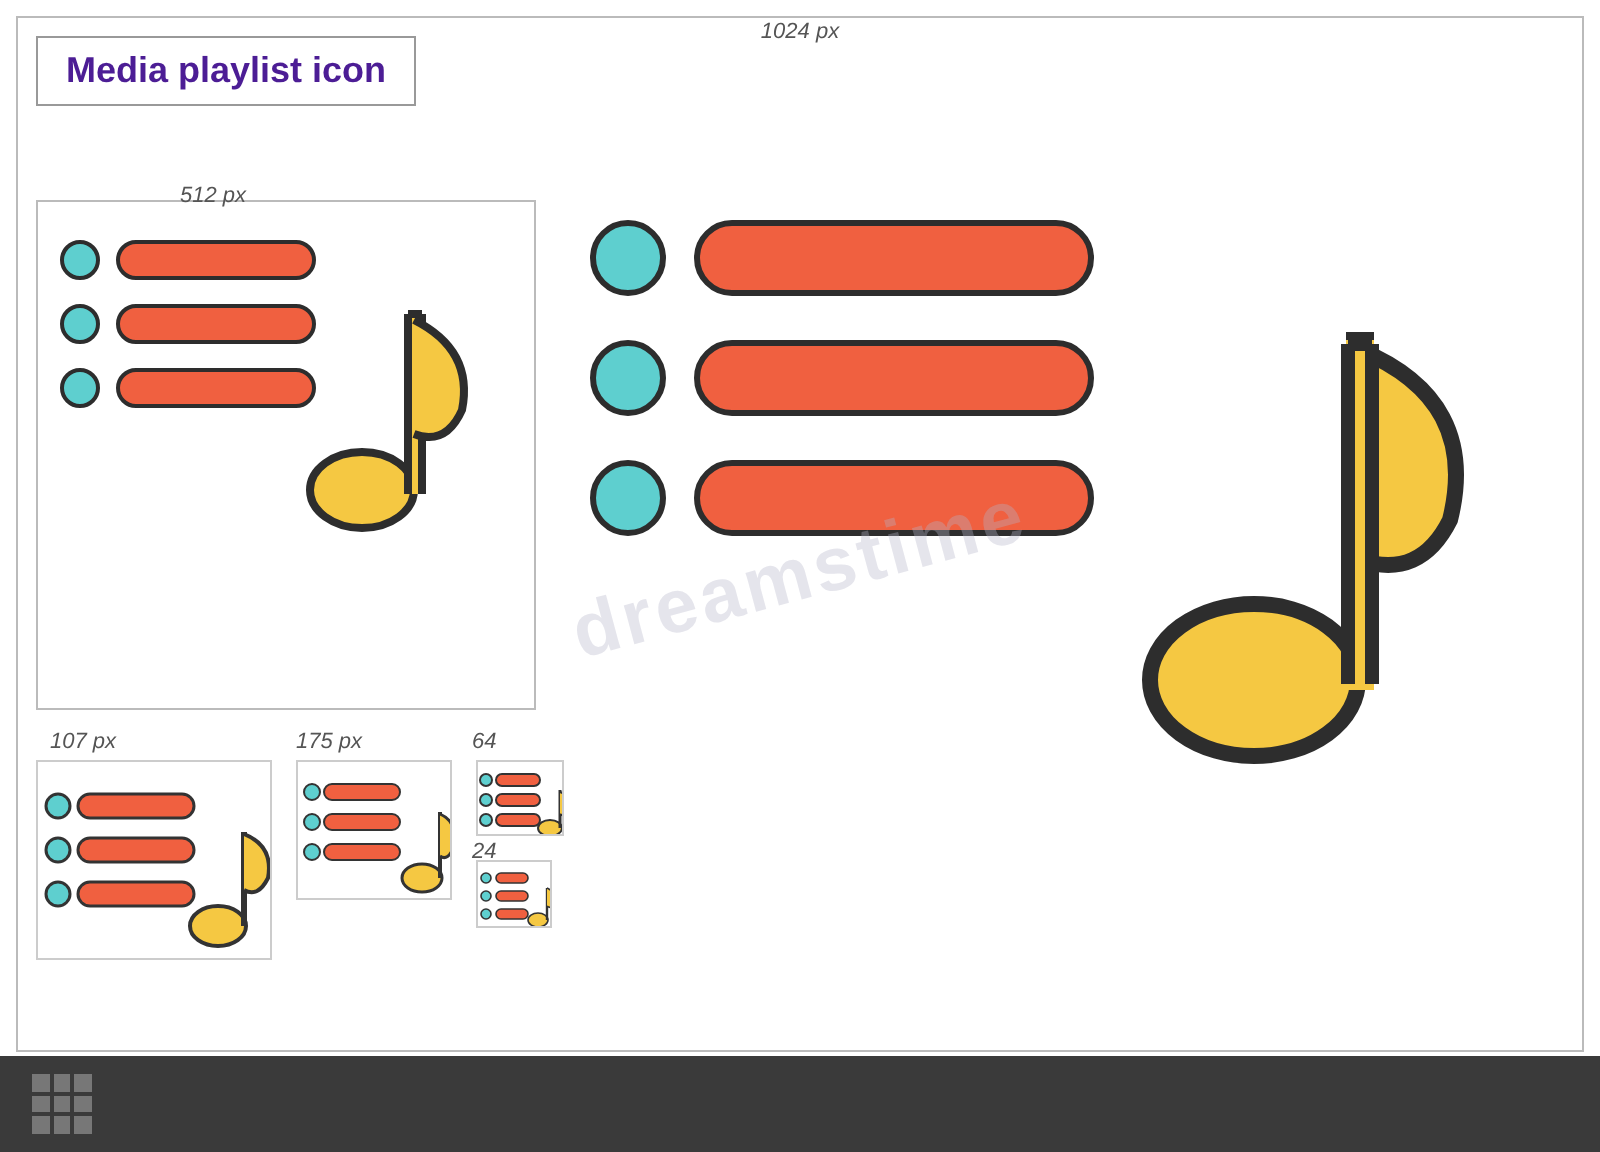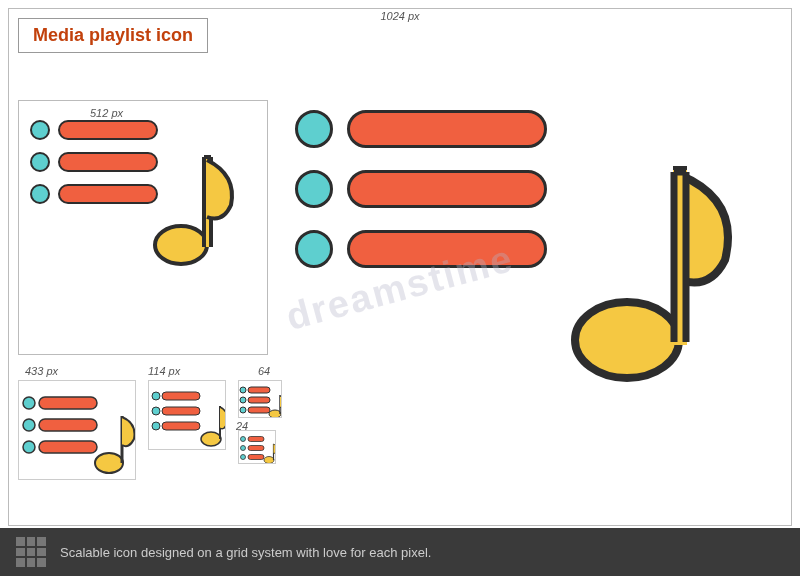--- a/index.html
+++ b/index.html
@@ -14,21 +14,21 @@
 
     
     .title-box {
       position: absolute;
       top: 18px;
       left: 18px;
       border: 1.5px solid #999;
       padding: 6px 14px;
       font-size: 18px;
       font-weight: 600;
-      color: #c2410c;
+      color: #4c1d95;
       background: #fff;
     }
 
     
     .watermark {
       position: absolute;
       top: 50%;
       left: 50%;
       transform: translate(-50%, -50%) rotate(-15deg);
       font-size: 38px;
@@ -182,33 +182,33 @@
 </div>
 
 <div class="preview-border" style="top:8px; left:8px; right:8px; bottom:50px;"></div>
 
 <div class="dim-label" style="top:10px; left:50%; transform:translateX(-50%);">
   <span>1024 px</span>
 </div>
 
 <div class="preview-border" style="top:100px; left:18px; width:250px; height:255px;"></div>
 
-<div class="dim-label" style="top:107px; left:90px;">
+<div class="dim-label" style="top:92px; left:90px;">
   <span>512 px</span>
 </div>
 
 <div class="dim-label" style="top:365px; left:25px;">
-  <span>433 px</span>
+  <span>107 px</span>
 </div>
 
 <div class="dim-label" style="top:365px; left:148px;">
-  <span>114 px</span>
-</div>
-
-<div class="dim-label" style="top:365px; left:236px;margin-left:22px;">
+  <span>175 px</span>
+</div>
+
+<div class="dim-label" style="top:365px; left:236px;">
   <span>64</span>
 </div>
 
 <div class="dim-label" style="top:420px; left:236px;">
   <span>24</span>
 </div>
 
 <div class="large-icon">
 
   <div class="pl-row" style="margin-top:10px;">
@@ -342,14 +342,13 @@
     <div class="grid-cell"></div>
       <div class="grid-cell"></div>
       <div class="grid-cell"></div>
     <div class="grid-cell"></div>
       <div class="grid-cell"></div>
       <div class="grid-cell"></div>
     <div class="grid-cell"></div>
       <div class="grid-cell"></div>
       <div class="grid-cell"></div>
   </div>
-  <span class="bottom-text">Scalable icon designed on a grid system with love for each pixel.</span>
 </div>
 
 </body></html>

